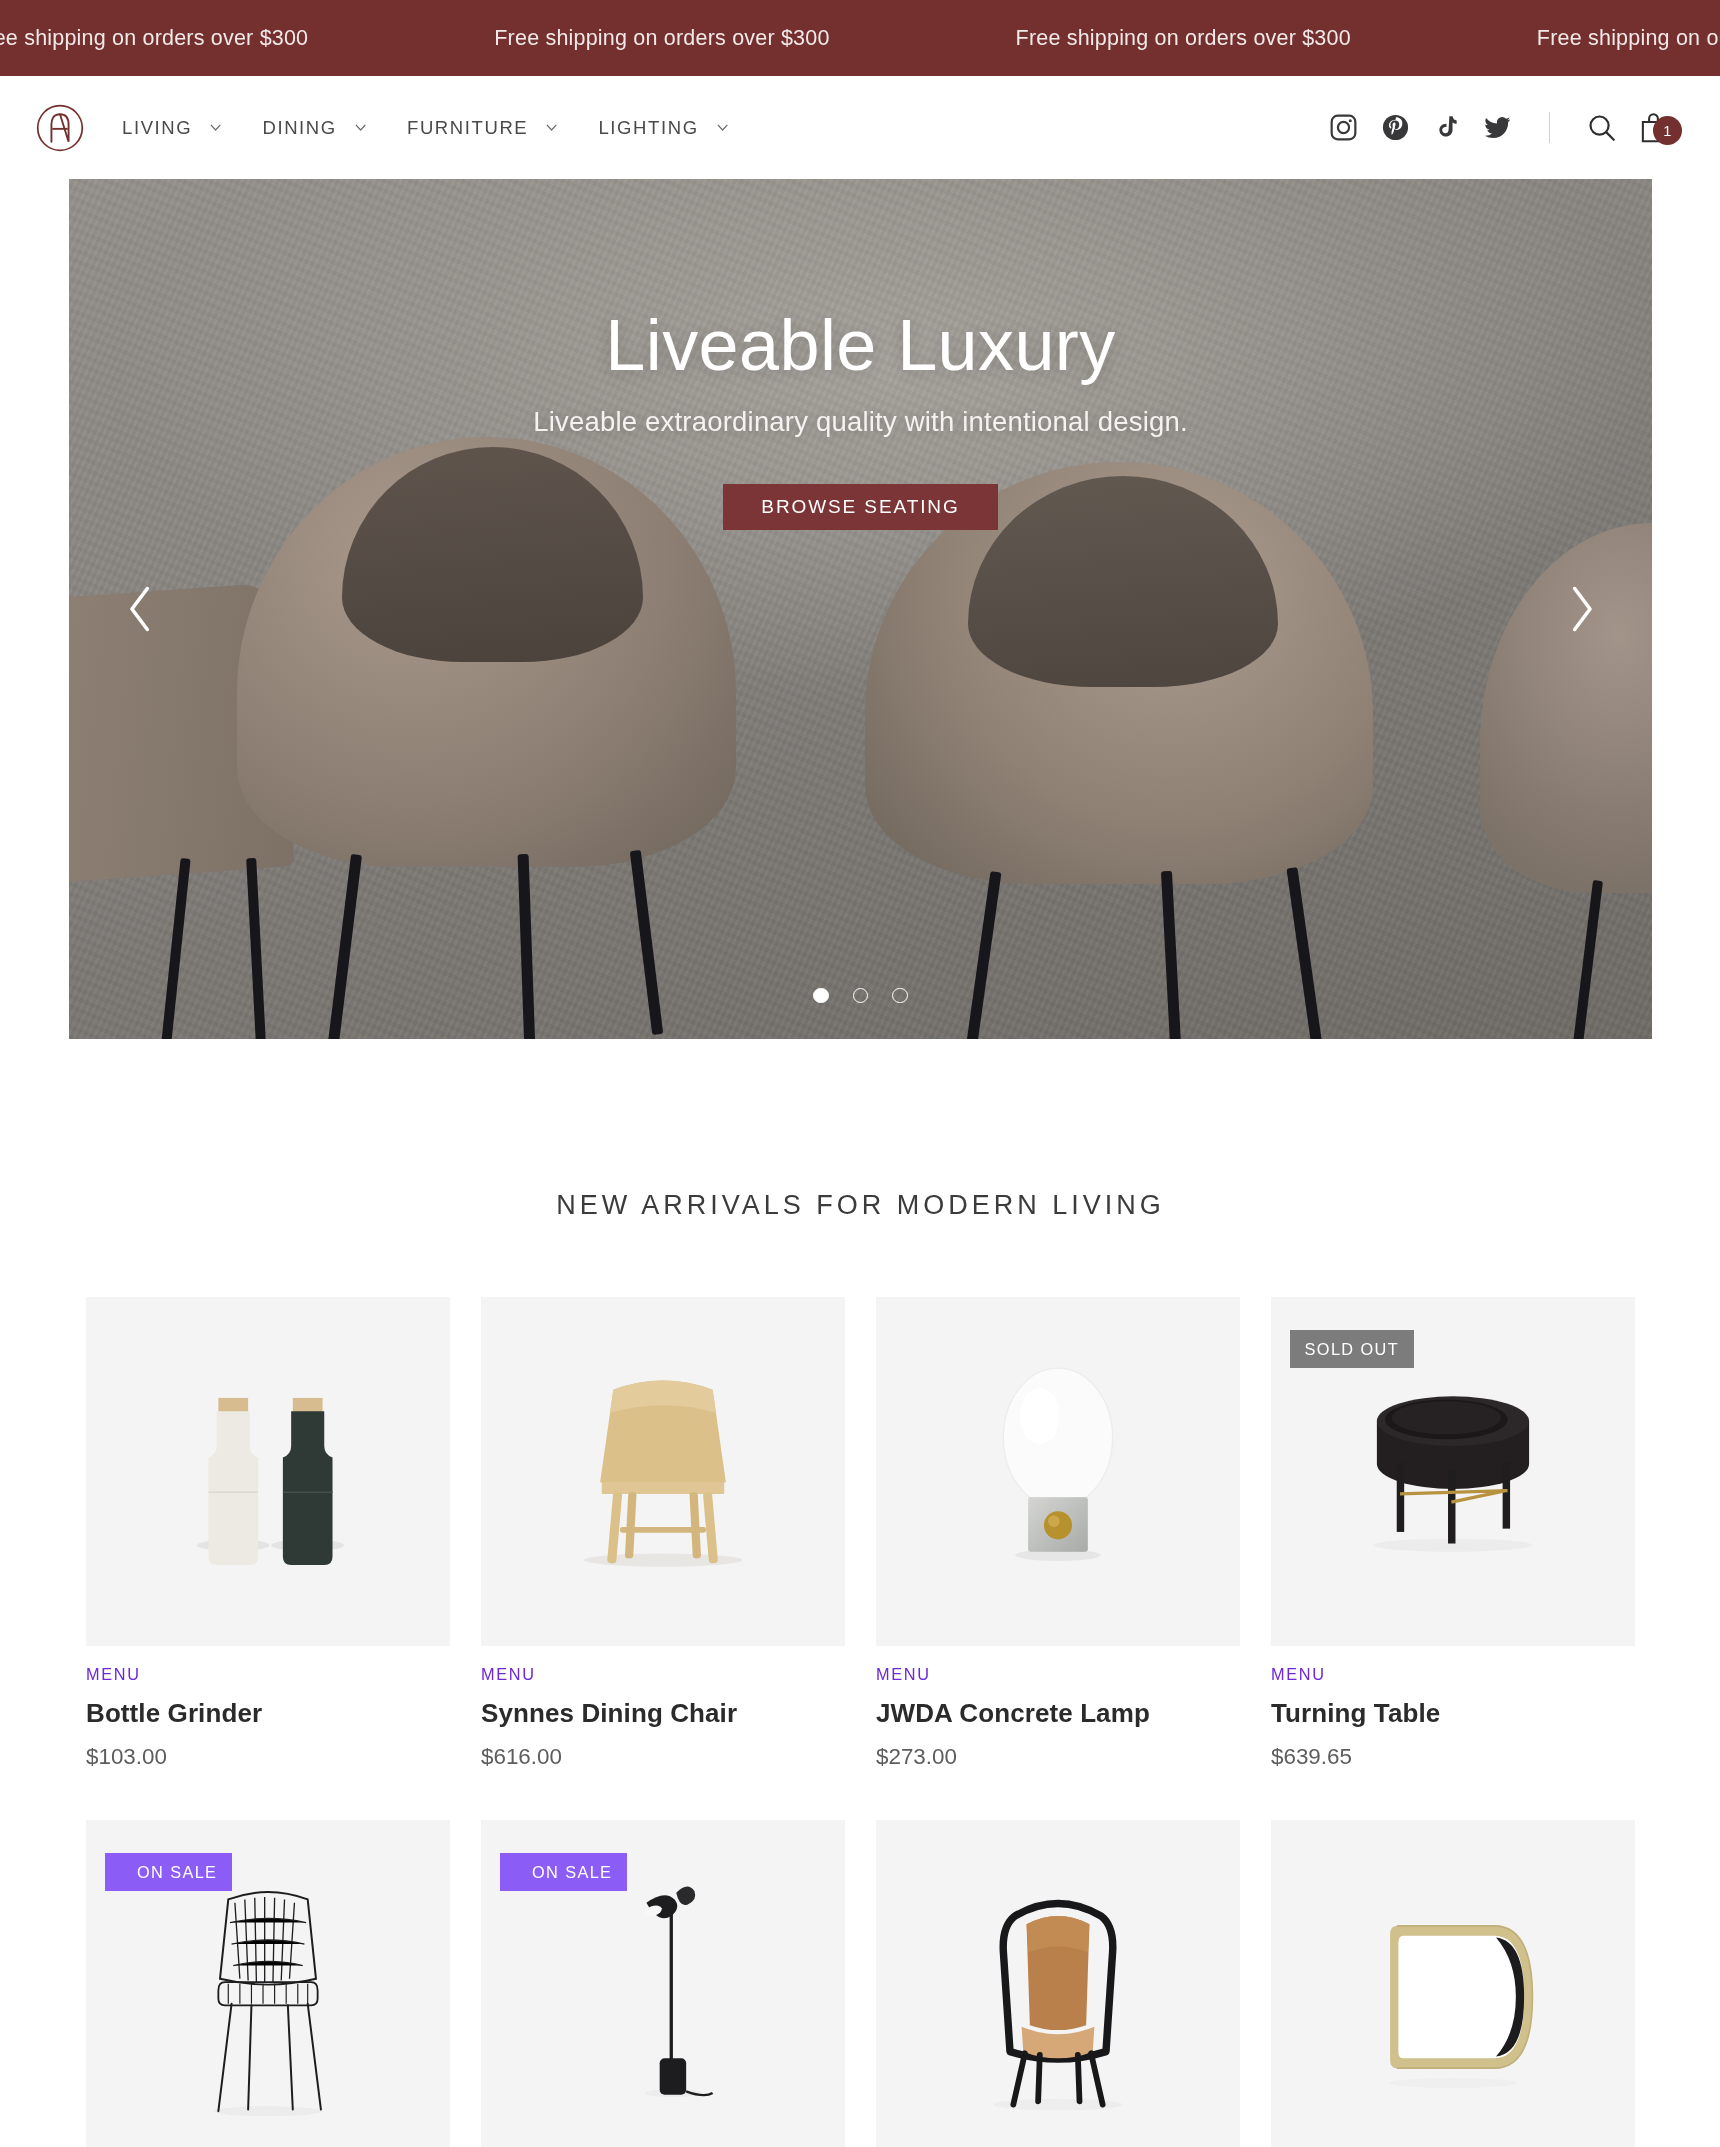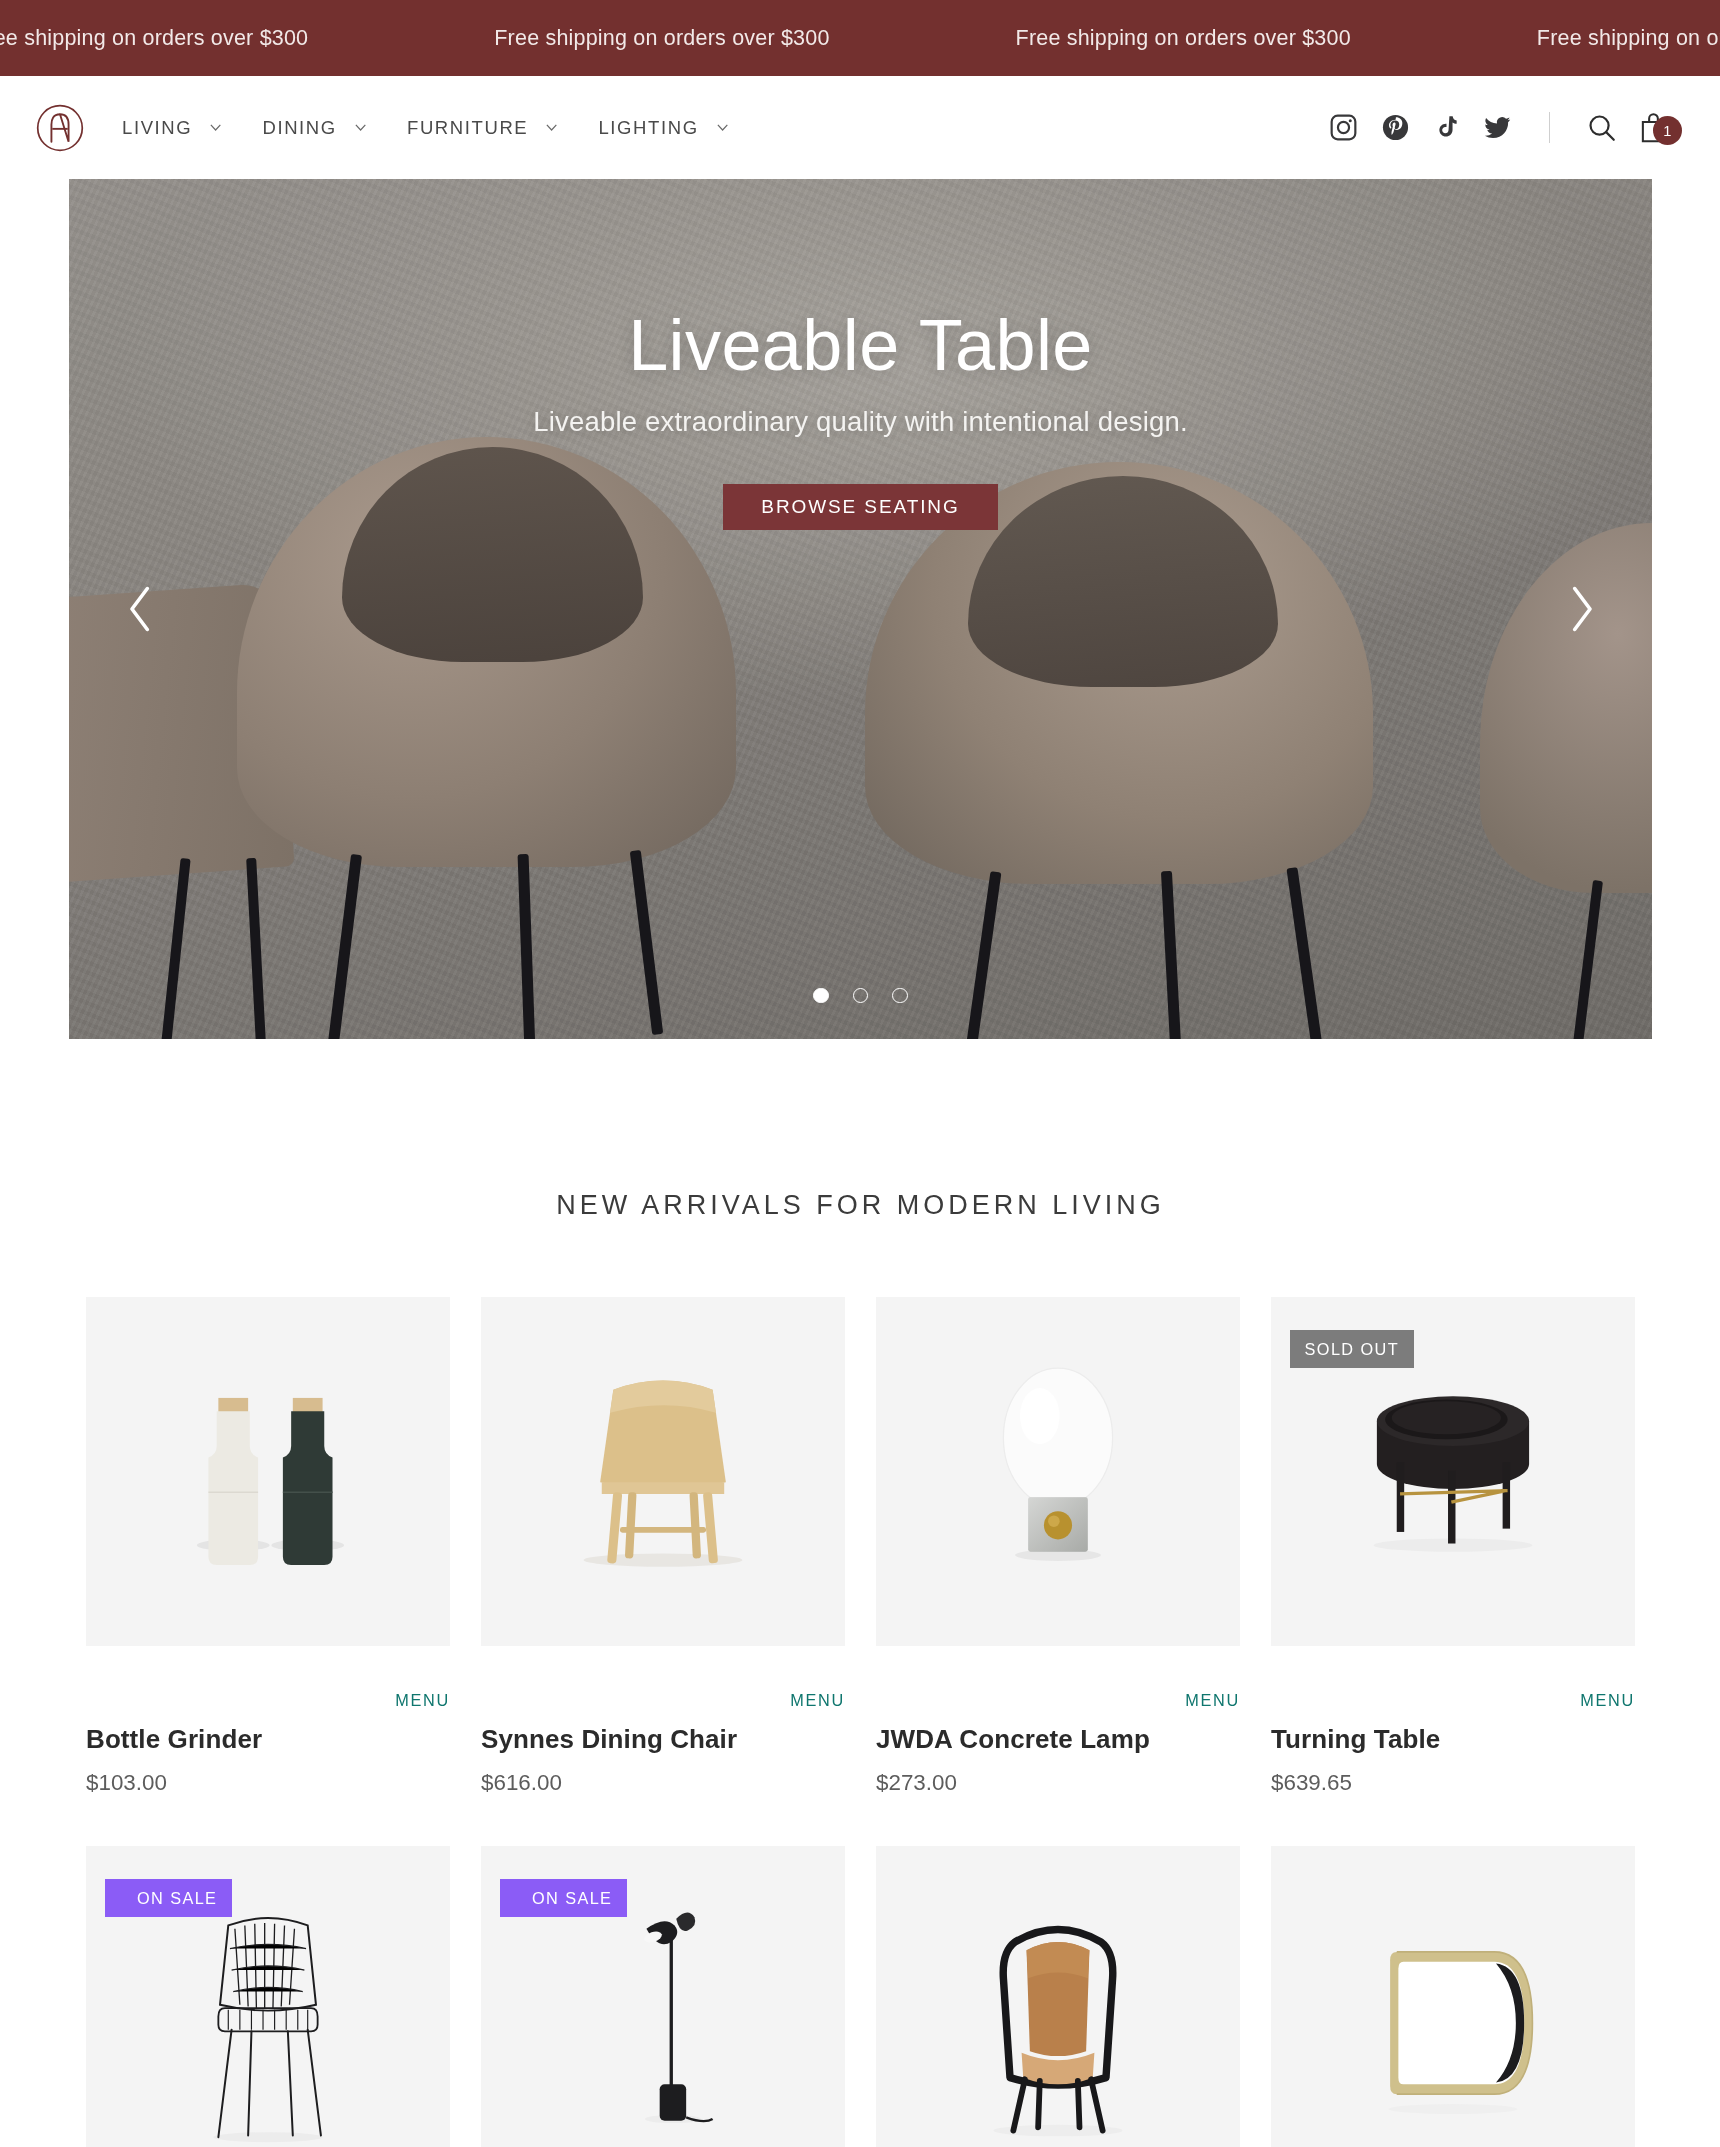--- a/index.html
+++ b/index.html
@@ -222,26 +222,25 @@
     top: 33px; left: 19px;
     color: #ffffff;
     font-size: 16.3px;
     letter-spacing: 1.4px;
     padding: 9.5px 14.6px;
     z-index: 3;
   }
   .badge.sold-out { background: #7c7c7c; }
   .badge.on-sale  { background: #8b5cf6; padding-left: 32px; }
   .product-vendor {
-    margin-top: 45px;
+    margin-top: 19px;
     font-size: 16.3px;
     letter-spacing: 1.7px;
-    color: #0f766e;
+    color: #6d28d9;
     text-transform: uppercase;
-    text-align: right;
   }
   .product-name {
     margin-top: 13.8px;
     font-size: 26px;
     font-weight: 700;
     color: #2b2b2b;
     letter-spacing: 0.1px;
   }
   .product-price {
     margin-top: 15.5px;
@@ -373,21 +372,21 @@
       <div class="leg" style="left:434px; top:465px; width:11.2px; height:181px; transform:rotate(-8deg);"></div>
     </div>
 
     <div class="chair" style="left:1411px; width:344px; height:602px;">
       <div class="shell" style="left:0; top:86px; width:344px; height:370px; background:radial-gradient(ellipse at 40% 30%, #a3948a, #7d7267 70%);"></div>
       <div class="leg" style="left:102px; top:443px; width:10.3px; height:181px; transform:rotate(7deg);"></div>
 
     </div>
 
     <div class="hero-copy">
-      <div class="hero-title">Liveable Table</div>
+      <div class="hero-title">Liveable Luxury</div>
       <div class="hero-sub">Liveable extraordinary quality with intentional design.</div>
       <button class="hero-cta">BROWSE SEATING</button>
     </div>
 
     <div class="hero-arrow prev" role="button" aria-label="Previous slide">
       <svg width="29" height="48" viewBox="0 0 34 56" aria-hidden="true">
         <path d="M25 4 L7 28 L25 52" fill="none" stroke="#ffffff" stroke-width="4.2" stroke-linecap="round" stroke-linejoin="round"></path>
       </svg>
     </div>
     <div class="hero-arrow next" role="button" aria-label="Next slide">

